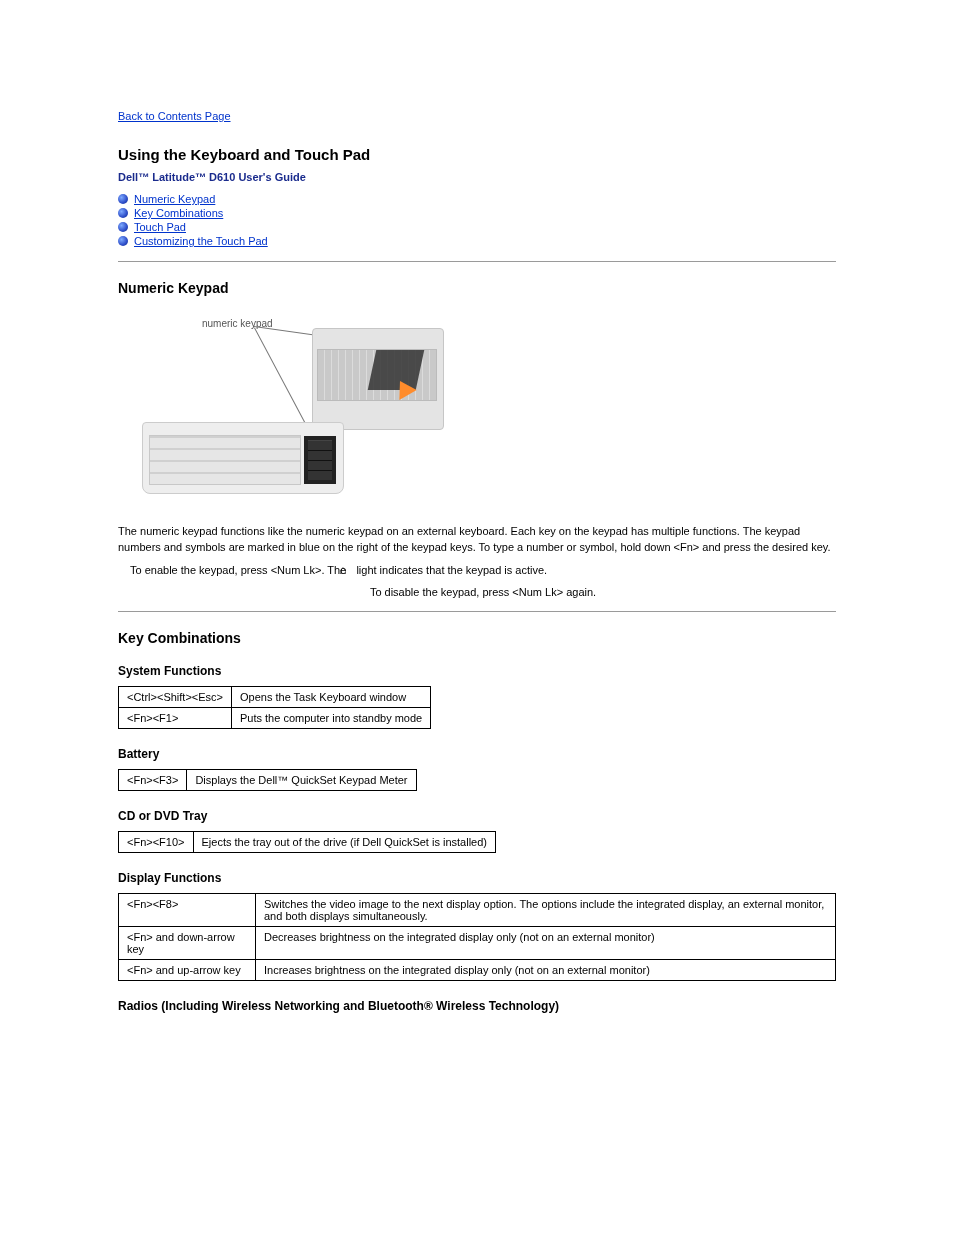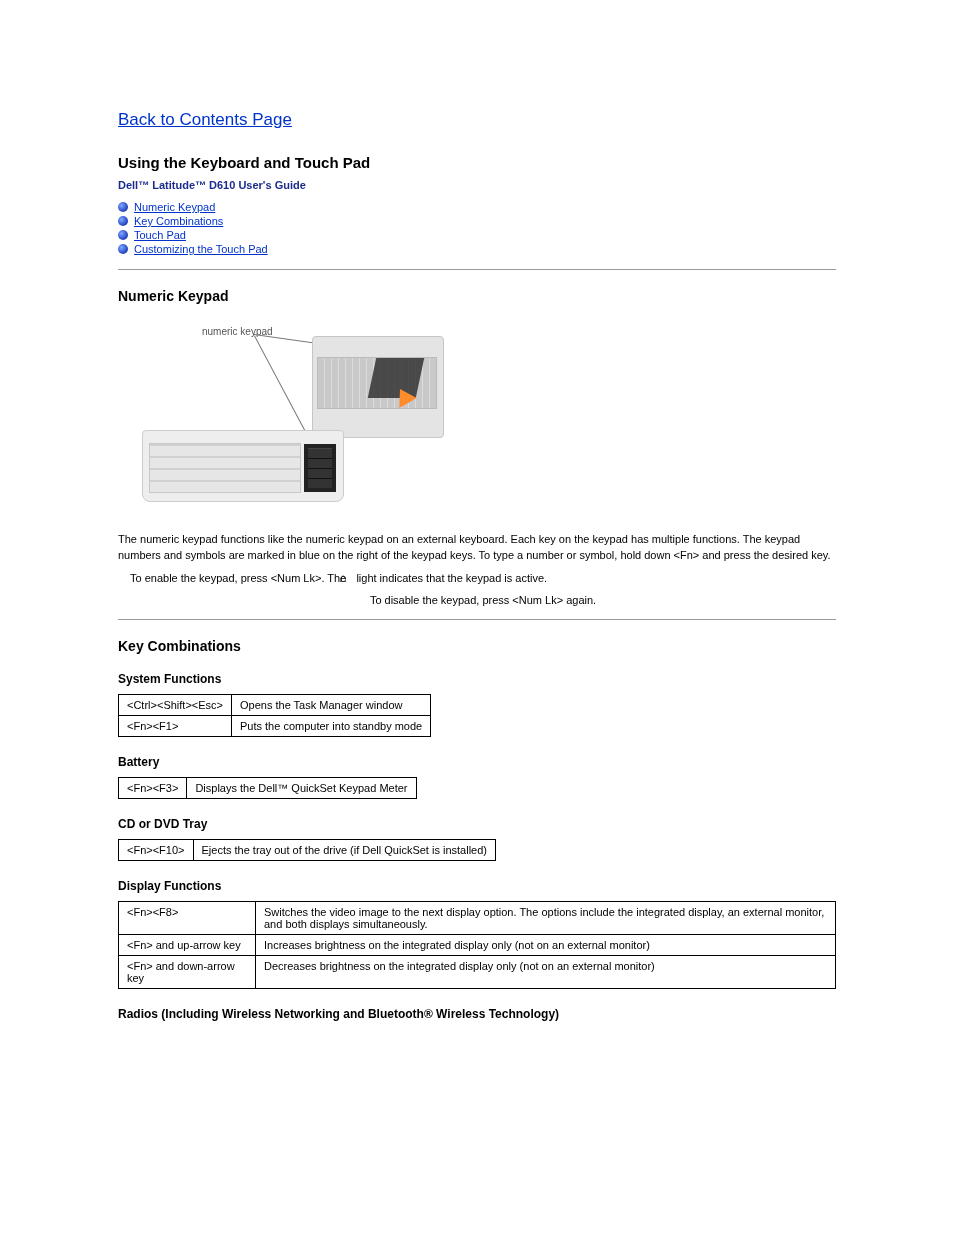--- a/index.html
+++ b/index.html
@@ -11,21 +11,21 @@
     color: #000;
   }
   .page {
     width: 954px;
     padding: 110px 118px 60px 118px;
     box-sizing: border-box;
   }
   .back-link {
     color: #0033cc;
     text-decoration: underline;
-    font-size: 17px;
+    font-size: 11px;
     display: inline-block;
     margin-bottom: 18px;
   }
   .doc-title {
     font-size: 15px;
     font-weight: bold;
     margin: 6px 0 8px 0;
   }
   .guide-line {
     color: #1a2b8d;
@@ -239,21 +239,21 @@
   <hr class="sep">
 
   <div class="section-title">Key Combinations</div>
 
   
   <div class="subsection-title">System Functions</div>
   <table class="kc">
     <tbody>
         <tr>
       <td>&lt;Ctrl&gt;&lt;Shift&gt;&lt;Esc&gt;</td>
-      <td>Opens the Task Manager window</td>
+      <td>Opens the Task Keyboard window</td>
     </tr>
     <tr>
       <td>&lt;Fn&gt;&lt;F1&gt;</td>
       <td>Puts the computer into standby mode</td>
     </tr>
   </tbody>
     </table>
 
   
   <div class="subsection-title">Battery</div>
@@ -279,26 +279,26 @@
 
   
   <div class="subsection-title">Display Functions</div>
   <table class="kc wide">
     <tbody>
         <tr>
       <td style="width:120px;">&lt;Fn&gt;&lt;F8&gt;</td>
       <td>Switches the video image to the next display option. The options include the integrated display, an external monitor, and both displays simultaneously.</td>
     </tr>
     <tr>
+      <td>&lt;Fn&gt; and down-arrow key</td>
+      <td>Decreases brightness on the integrated display only (not on an external monitor)</td>
+    </tr>
+    <tr>
       <td>&lt;Fn&gt; and up-arrow key</td>
       <td>Increases brightness on the integrated display only (not on an external monitor)</td>
     </tr>
-    <tr>
-      <td>&lt;Fn&gt; and down-arrow key</td>
-      <td>Decreases brightness on the integrated display only (not on an external monitor)</td>
-    </tr>
   </tbody>
     </table>
 
   
   <div class="subsection-title">Radios (Including Wireless Networking and Bluetooth® Wireless Technology)</div>
 
 </div>
 
 </body></html>

